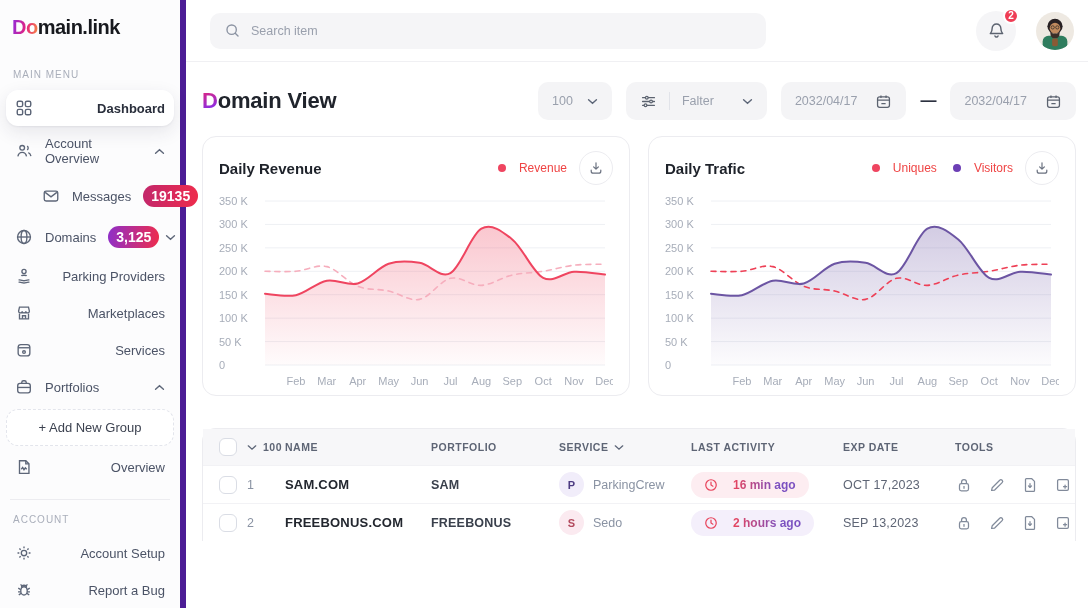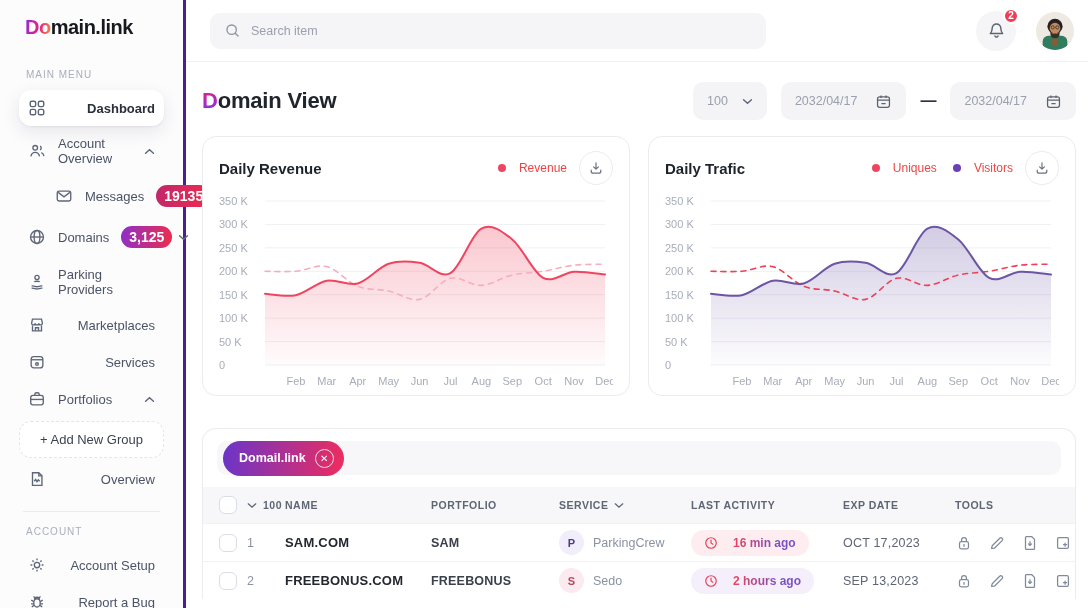--- a/index.html
+++ b/index.html
@@ -1,22 +1,22 @@
 <!DOCTYPE html>
 <html><head>
 <meta charset="utf-8">
 <style>
   * { margin:0; padding:0; box-sizing:border-box; }
   html,body { width:1088px; height:608px; overflow:hidden; background:#fff;
     font-family:"Liberation Sans", sans-serif; color:#2c3140; }
   .app { display:flex; width:1088px; height:608px; }
 
   
-  .sidebar { width:186px; height:608px; background:#fcfcfd; border-right:3px solid #4c1d95;
-    padding:16px 19px 10px; flex:none; }
+  .sidebar { width:186px; height:608px; background:#fcfcfd; border-right:6px solid #4c1d95;
+    padding:16px 6px 10px; flex:none; }
   .logo { font-size:20px; font-weight:800; letter-spacing:-0.5px; color:#17191e; margin:0 0 30px 6px; cursor:pointer; }
   .logo .accent { background:linear-gradient(100deg,#8a2be2 0%,#e5237e 55%,#f7903d 100%);
     -webkit-background-clip:text; background-clip:text; color:transparent; -webkit-text-fill-color:transparent; }
   .menu-label { font-size:10px; letter-spacing:1px; color:#a9aeba; margin:0 0 10px 7px; }
   .side-item { display:flex; align-items:center; gap:12px; padding:9px 9px; border-radius:12px;
     color:#4b5366; font-size:13px; cursor:pointer; margin-bottom:1px;justify-content:space-between; }
   .side-item .icn { width:18px; height:18px; color:#5d6678; flex:none; display:flex; }
   .side-item.active { background:#fff; box-shadow:0 6px 18px rgba(35,40,70,.10), 0 1px 2px rgba(35,40,70,.06); font-weight:bold; color:#2a2f3c; }
   .side-item .trail { margin-left:auto; display:flex; align-items:center; gap:6px; }
   .side-item.sub { padding-left:36px; }
@@ -309,20 +309,37 @@
     </header>
 
     <section class="content">
 
       <div class="page-head">
         <h1 class="page-title"><span class="accent">D</span><span>omain View</span></h1>
         <div class="controls">
           <div class="pill" style="gap:14px;">
             <span>100</span>
             <span class="chev">
+                <svg viewBox="0 0 12 8" width="11" height="7" fill="none" stroke="currentColor" stroke-width="1.6" stroke-linecap="round">
+                  <path d="M1.5 2 6 6l4.5-4"></path>
+                </svg>
+              </span>
+          </div>
+          <div class="pill" style="gap:12px;">
+            <span style="display:flex;color:#5c6370;">
+              <svg viewBox="0 0 20 20" width="17" height="17" fill="none" stroke="currentColor" stroke-width="1.5" stroke-linecap="round">
+                  <path d="M3 5.5h14M3 10h14M3 14.5h14"></path>
+                  <circle cx="8" cy="5.5" r="1.6" fill="#fff"></circle>
+                  <circle cx="13" cy="10" r="1.6" fill="#fff"></circle>
+                  <circle cx="6.5" cy="14.5" r="1.6" fill="#fff"></circle>
+                </svg>
+            </span>
+            <span class="vsep"></span>
+            <span>Falter</span>
+            <span class="chev" style="margin-left:16px;">
                 <svg viewBox="0 0 12 8" width="11" height="7" fill="none" stroke="currentColor" stroke-width="1.6" stroke-linecap="round">
                   <path d="M1.5 2 6 6l4.5-4"></path>
                 </svg>
               </span>
           </div>
           <div class="pill" style="gap:18px;">
             <span>2032/04/17</span>
             <span style="display:flex;color:#5c6370;">
               <svg viewBox="0 0 20 20" width="17" height="17" fill="none" stroke="currentColor" stroke-width="1.5">
                   <rect x="3" y="4.5" width="14" height="12.5" rx="2.5"></rect>
@@ -459,26 +476,20 @@
                 </linearGradient>
               </defs>
               <path d="M46,102.77714285714286C51.15151515151515,103.01142857142858,66.60606060606061,106.36952380952381,76.9090909090909,104.18285714285715C87.2121212121212,101.99619047619048,97.51515151515152,91.60952380952381,107.81818181818181,89.65714285714286C118.12121212121211,87.70476190476191,128.4242424242424,95.28,138.72727272727272,92.46857142857144C149.03030303030303,89.65714285714287,159.33333333333331,76.2247619047619,169.63636363636363,72.78857142857143C179.93939393939394,69.35238095238095,190.24242424242422,70.28952380952383,200.54545454545453,71.85142857142858C210.84848484848484,73.41333333333334,221.15151515151513,87.86095238095238,231.45454545454544,82.16C241.75757575757575,76.45904761904761,252.06060606060606,43.26857142857143,262.3636363636364,37.645714285714284C272.6666666666667,32.02285714285714,282.96969696969694,40.222857142857144,293.27272727272725,48.42285714285715C303.57575757575756,56.62285714285715,313.8787878787879,81.45714285714287,324.1818181818182,86.8457142857143C334.4848484848485,92.23428571428572,344.78787878787875,81.30095238095238,355.09090909090907,80.75428571428571C365.3939393939394,80.20761904761905,380.8484848484849,83.09714285714286,386,83.56571428571428 L386,174 L46,174 Z" fill="url(#g1_0)" stroke="none"></path>
               <path d="M46,80.28571428571428C51.15151515151515,80.28571428571428,66.60606060606061,81.06666666666666,76.9090909090909,80.28571428571428C87.2121212121212,79.50476190476189,97.51515151515152,73.10095238095239,107.81818181818181,75.60000000000001C118.12121212121211,78.09904761904762,128.4242424242424,91.21904761904761,138.72727272727272,95.28C149.03030303030303,99.34095238095239,159.33333333333331,97.77904761904762,169.63636363636363,99.96571428571428C179.93939393939394,102.15238095238095,190.24242424242422,110.50857142857141,200.54545454545453,108.39999999999999C210.84848484848484,106.29142857142857,221.15151515151513,89.65714285714286,231.45454545454544,87.31428571428572C241.75757575757575,84.97142857142858,252.06060606060606,94.8895238095238,262.3636363636364,94.34285714285713C272.6666666666667,93.79619047619046,282.96969696969694,86.37714285714286,293.27272727272725,84.03428571428572C303.57575757575756,81.69142857142857,313.8787878787879,81.92571428571428,324.1818181818182,80.28571428571428C334.4848484848485,78.64571428571428,344.78787878787875,75.36571428571428,355.09090909090907,74.19428571428571C365.3939393939394,73.02285714285715,380.8484848484849,73.41333333333334,386,73.25714285714287" fill="none" stroke="#ee4056" stroke-width="1.6" stroke-linecap="round" stroke-dasharray="5 5"></path>
               <path d="M46,102.77714285714286C51.15151515151515,103.01142857142858,66.60606060606061,106.36952380952381,76.9090909090909,104.18285714285715C87.2121212121212,101.99619047619048,97.51515151515152,91.60952380952381,107.81818181818181,89.65714285714286C118.12121212121211,87.70476190476191,128.4242424242424,95.28,138.72727272727272,92.46857142857144C149.03030303030303,89.65714285714287,159.33333333333331,76.2247619047619,169.63636363636363,72.78857142857143C179.93939393939394,69.35238095238095,190.24242424242422,70.28952380952383,200.54545454545453,71.85142857142858C210.84848484848484,73.41333333333334,221.15151515151513,87.86095238095238,231.45454545454544,82.16C241.75757575757575,76.45904761904761,252.06060606060606,43.26857142857143,262.3636363636364,37.645714285714284C272.6666666666667,32.02285714285714,282.96969696969694,40.222857142857144,293.27272727272725,48.42285714285715C303.57575757575756,56.62285714285715,313.8787878787879,81.45714285714287,324.1818181818182,86.8457142857143C334.4848484848485,92.23428571428572,344.78787878787875,81.30095238095238,355.09090909090907,80.75428571428571C365.3939393939394,80.20761904761905,380.8484848484849,83.09714285714286,386,83.56571428571428" fill="none" stroke="#6c55a3" stroke-width="2" stroke-linecap="round"></path>
             </svg>
         </div>
       </div>
 
       <div class="table-card">
-        <div class="chip-strip">
-          <div class="chip">
-            <span>Domail.link</span>
-            <span class="chip-x">✕</span>
-          </div>
-        </div>
 
         <div class="tgrid thead">
           <span class="cb"></span>
           <span class="hcell">
             <span class="chev">
                 <svg viewBox="0 0 12 8" width="10" height="7" fill="none" stroke="currentColor" stroke-width="1.6" stroke-linecap="round">
                   <path d="M1.5 2 6 6l4.5-4"></path>
                 </svg>
               </span>
             <span>100</span>

